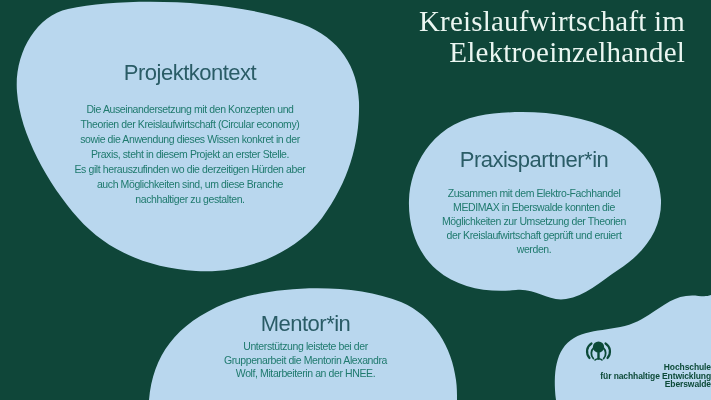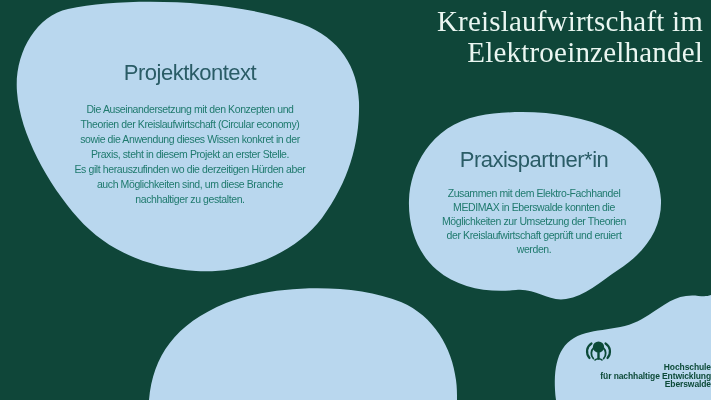--- a/index.html
+++ b/index.html
@@ -19,21 +19,21 @@
     position: absolute;
     inset: 0;
     display: block;
   }
   .blobs path {
     fill: var(--blob, #b9d7ee);
   }
   .title {
     position: absolute;
     top: 6px;
-    right: 8px;
+    right: 26px;
     margin: 0;
     text-align: right;
     font-family: "Liberation Serif", serif;
     font-weight: 400;
     font-size: 29px;
     line-height: 31px;
     letter-spacing: 0.2px;
     color: var(--title, #eaf6f1);
     white-space: pre-line;
   }
@@ -134,20 +134,26 @@
 
   <section class="card card-praxis">
     <h2>Praxispartner*in</h2>
     <p>Zusammen mit dem Elektro-Fachhandel
 MEDIMAX in Eberswalde konnten die
 Möglichkeiten zur Umsetzung der Theorien
 der Kreislaufwirtschaft geprüft und eruiert
 werden.</p>
   </section>
 
+  <section class="card card-mentor">
+    <h2>Mentor*in</h2>
+    <p>Unterstützung leistete bei der
+Gruppenarbeit die Mentorin Alexandra
+Wolf, Mitarbeiterin an der HNEE.</p>
+  </section>
 
   <div class="logo">
     <svg width="27" height="22" viewBox="0 0 27 22" aria-hidden="true">
       <circle cx="13.5" cy="8" r="5.6" fill="currentColor"></circle>
       <path d="M 4.5,19 C 0.5,14.5 1.5,7.5 6.5,4.5" fill="none" stroke="currentColor" stroke-width="2.2" stroke-linecap="round"></path>
       <path d="M 8.3,19.5 C 5.5,16.5 5.8,11.5 8.6,9" fill="none" stroke="currentColor" stroke-width="1.8" stroke-linecap="round"></path>
       <path d="M 22.5,19 C 26.5,14.5 25.5,7.5 20.5,4.5" fill="none" stroke="currentColor" stroke-width="2.2" stroke-linecap="round"></path>
       <path d="M 18.7,19.5 C 21.5,16.5 21.2,11.5 18.4,9" fill="none" stroke="currentColor" stroke-width="1.8" stroke-linecap="round"></path>
       <path d="M 13.5,12 L 13.5,19.5" fill="none" stroke="currentColor" stroke-width="2.4" stroke-linecap="round"></path>
       <path d="M 10,21 C 11.5,19.3 15.5,19.3 17,21" fill="none" stroke="currentColor" stroke-width="1.6" stroke-linecap="round"></path>

